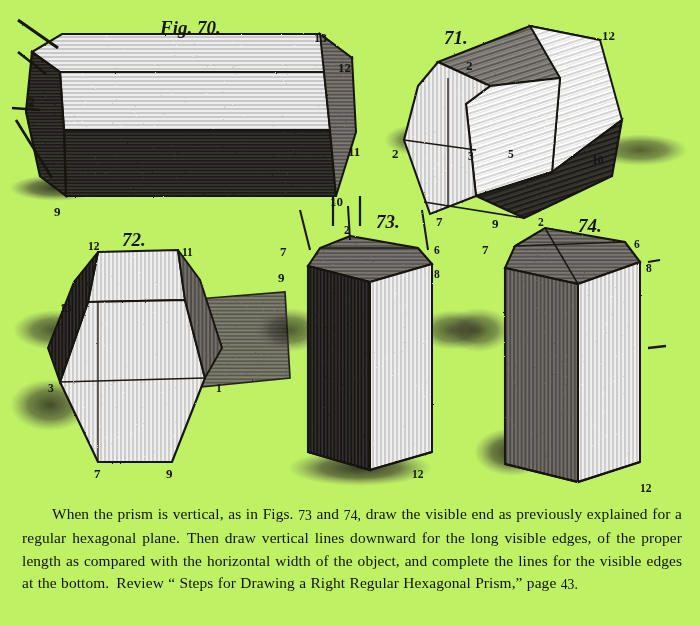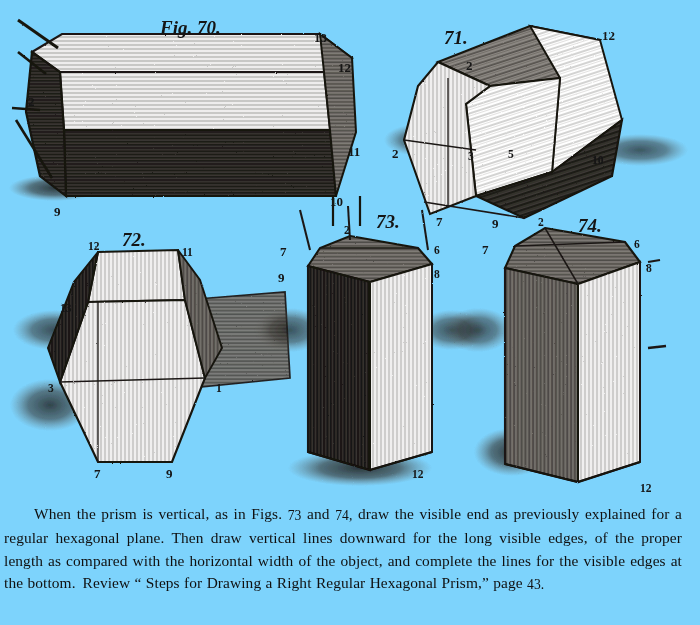--- a/index.html
+++ b/index.html
@@ -5,21 +5,21 @@
 <style>
   html, body {
     margin: 0;
     padding: 0;
     background: #ffffff;
   }
   #page {
     position: relative;
     width: 700px;
     height: 625px;
-    background: #7dd3fc;
+    background: #bef264;
     overflow: hidden;
     font-family: "Liberation Serif", serif;
   }
 
   
   #plate {
     position: absolute;
     left: 0;
     top: 0;
     width: 700px;
@@ -27,21 +27,21 @@
   }
   #plate svg { display: block; }
 
   
   #bodytext {
     position: absolute;
     left: 0;
     top: 503px;
     width: 700px;
     height: 122px;
-    padding: 0 18px 0 4px;
+    padding: 0 18px 0 22px;
     box-sizing: border-box;
     font-family: "Liberation Serif", serif;
     font-size: 15.4px;
     line-height: 22.6px;
     color: #101010;
     text-align: justify;
     text-align-last: left;
     letter-spacing: 0.1px;
     word-spacing: 0.4px;
   }

